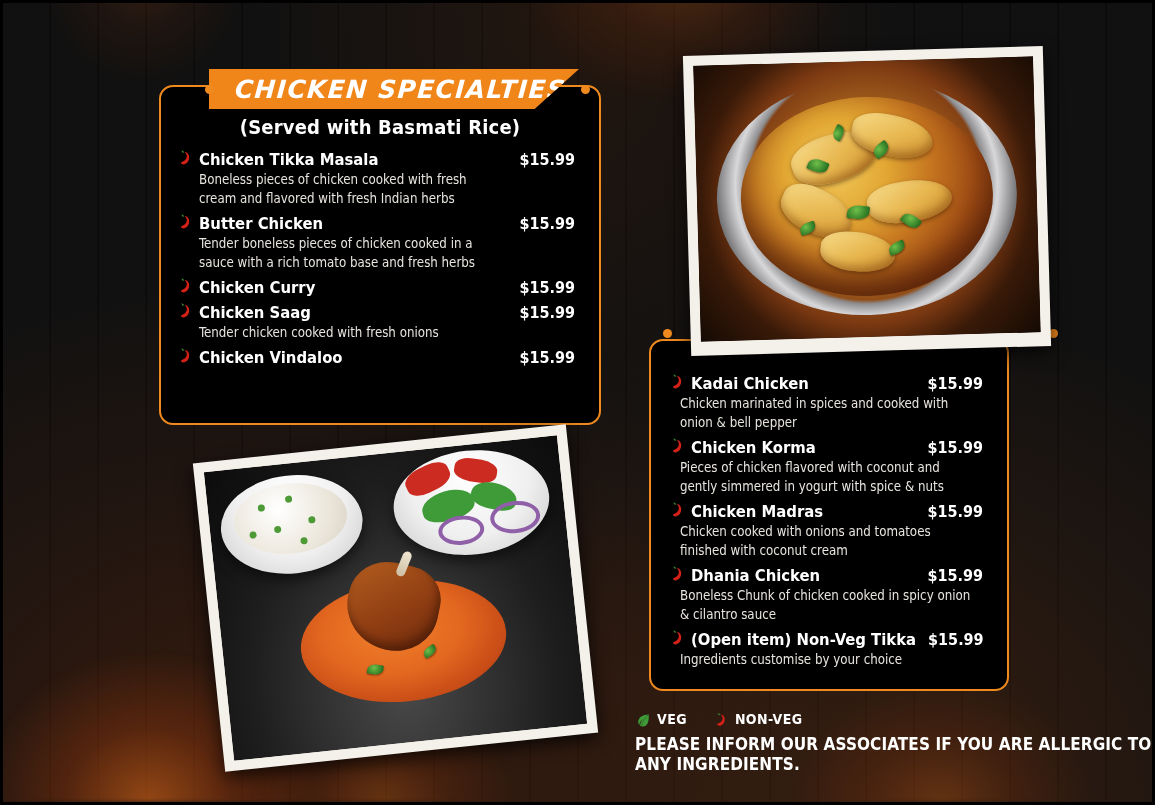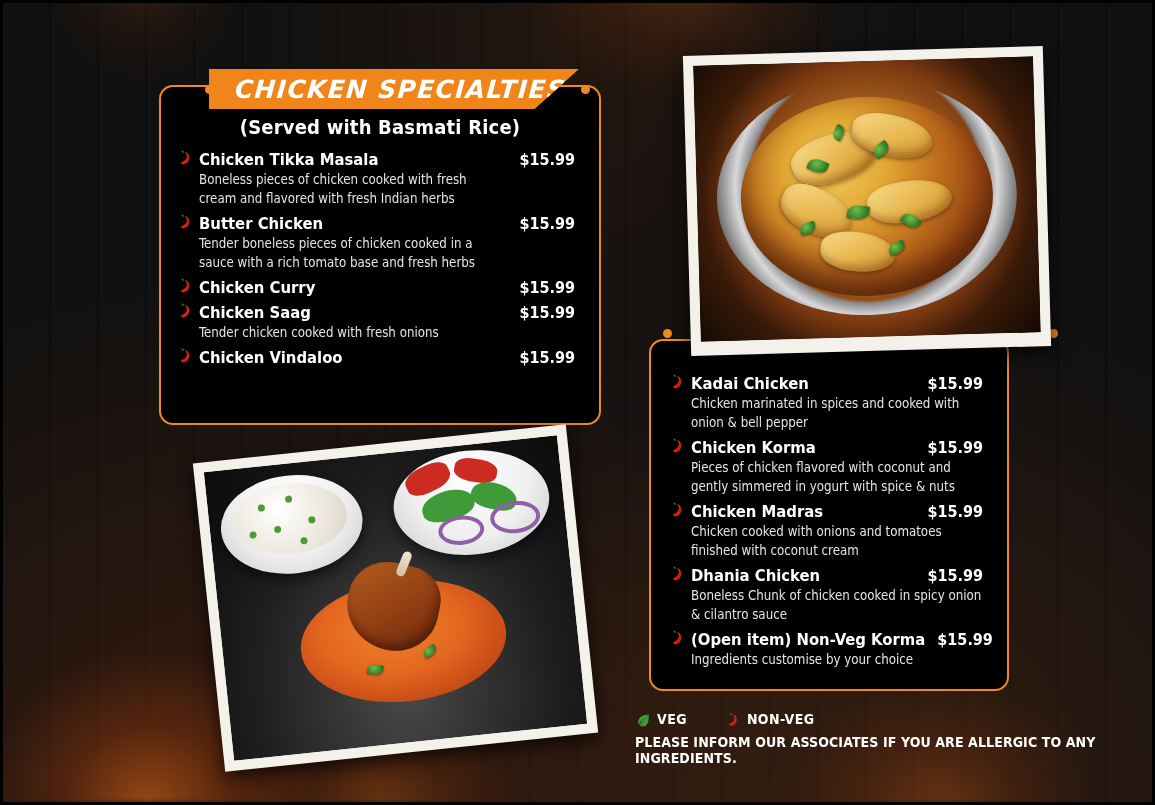--- a/index.html
+++ b/index.html
@@ -111,21 +111,21 @@
   }
   .item-desc {
     color: #e8e4df;
     font-size: 13.2px;
     line-height: 1.44;
     margin-left: 22px;
     margin-top: 1px;
     max-width: 300px;
     font-family: "DejaVu Sans Condensed", "Liberation Sans", sans-serif;
   }
-  #panel-right .item-desc { max-width: 300px; }
+  #panel-right .item-desc { max-width: 300px; margin-left: 11px; }
 
   
   .photo {
     position: absolute;
     background: #f4f1ea;
     box-shadow: 0 6px 18px rgba(0,0,0,.75);
     overflow: hidden;
   }
   #photo-kadai {
     left: 684px; top: 48px; width: 360px; height: 300px;
@@ -210,28 +210,28 @@
   .bone {
     position: absolute;
     background: linear-gradient(180deg, #efe6d2, #cdbfa3);
     border-radius: 6px;
   }
 
   
   #legend {
     position: absolute; left: 632px; top: 708px; width: 520px;
   }
-  .legend-row { display: flex; align-items: flex-start; gap: 12px; }
+  .legend-row { display: flex; align-items: flex-start; gap: 0; }
   .legend-item { display: flex; align-items: center; gap: 6px; margin-right: 26px; }
   .legend-label {
     color: #ffffff; font-size: 14px; font-weight: 700; letter-spacing: .4px;
     font-family: "DejaVu Sans Condensed", "Liberation Sans", sans-serif;
   }
   #allergy-note {
-    color: #ffffff; font-size: 14px; font-weight: 700; margin-top: 7px;
+    color: #ffffff; font-size: 17px; font-weight: 700; margin-top: 7px;
     letter-spacing: .1px;
     font-family: "DejaVu Sans Condensed", "Liberation Sans", sans-serif;
   }
   .veg-icon { width: 16px; height: 16px; position: relative; top: 1px; }
 </style>
 </head>
 <body>
 
 <div id="page">
 
@@ -360,21 +360,21 @@
             <span class="item-price">$15.99</span>
           </div>
           <div class="item-desc">Boneless Chunk of chicken cooked in spicy onion &amp; cilantro sauce</div>
         </div>
         <div class="item">
           <div class="item-head">
             <svg class="chili" viewBox="0 0 20 22">
               <path d="M9.5 3.6c2 0 3.7 1 4.7 2.6 2 3.2 1.2 8.3-2 11-2.2 1.9-5 2.3-6.6 1.1-1.2-.9-.6-2.2 1-2.7 2.6-.8 4.6-2.6 5.4-5 .5-1.6.3-3.4-.6-4.8-.6-1-1.3-1.7-1.9-2.2z" fill="#d32118"></path>
               <path d="M9.2 4.3c-.9-1.7-2.4-2.8-4.1-2.6 1 .6 1.6 1.5 1.9 2.7.7-.3 1.4-.3 2.2-.1z" fill="#3f9a38"></path>
             </svg>
-            <span class="item-name">(Open item) Non-Veg Korma</span>
+            <span class="item-name">(Open item) Non-Veg Tikka</span>
             <span class="dots-fill"></span>
             <span class="item-price">$15.99</span>
           </div>
           <div class="item-desc">Ingredients customise by your choice</div>
         </div>
       </div>
   </div>
   <div class="dot" style="left:660px; top:326px;"></div>
   <div class="dot" style="left:1046px; top:326px;"></div>
 

